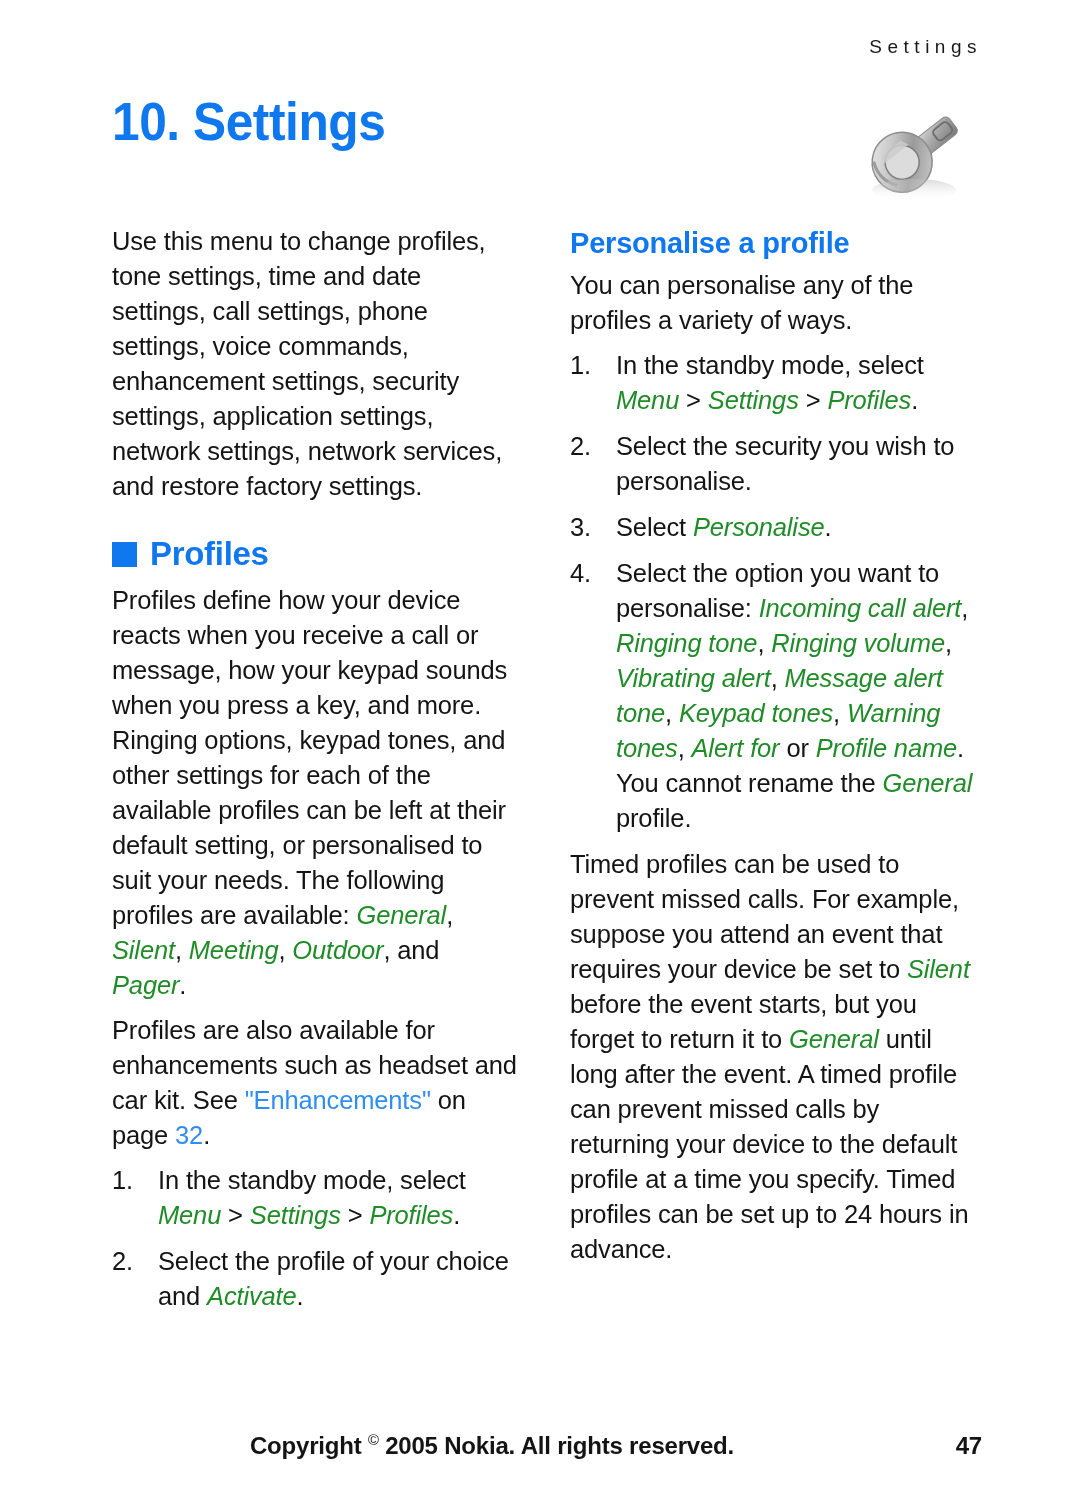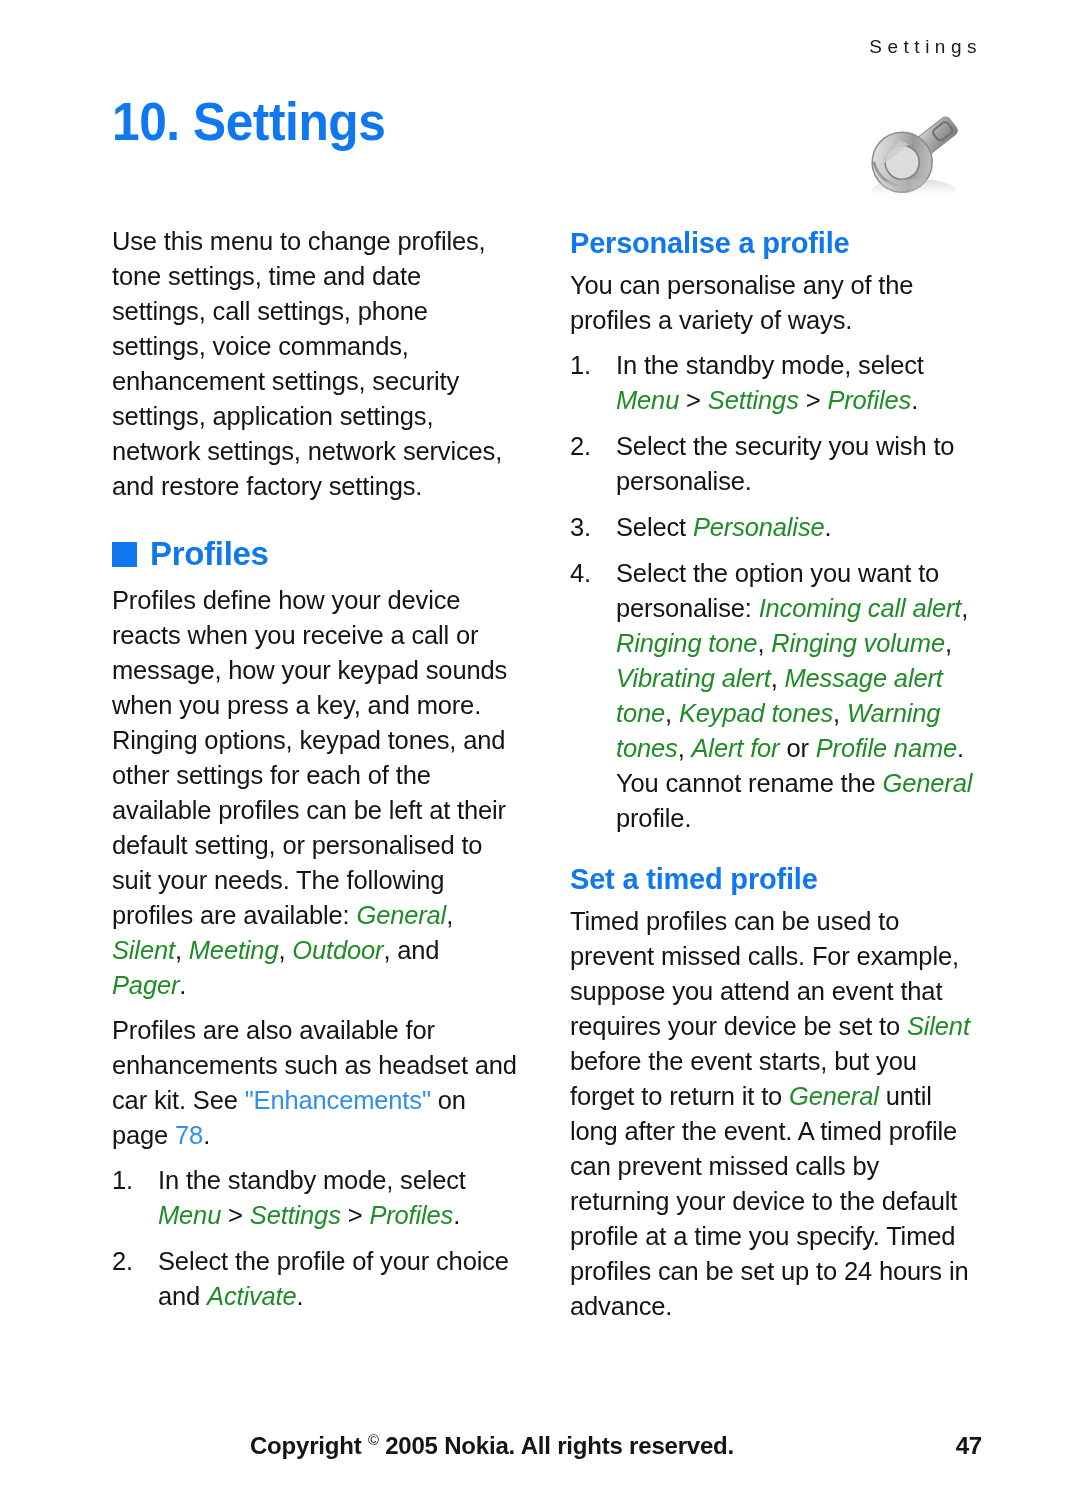--- a/index.html
+++ b/index.html
@@ -216,21 +216,21 @@
 
     <p>Use this menu to change profiles, tone settings, time and date settings, call settings, phone settings, voice commands, enhancement settings, security settings, application settings, network settings, network services, and restore factory settings.</p>
 
     <div class="h-section">
       <span class="bullet-square"></span>
       <span>Profiles</span>
     </div>
 
     <p><span>Profiles define how your device reacts when you receive a call or message, how your keypad sounds when you press a key, and more. Ringing options, keypad tones, and other settings for each of the available profiles can be left at their default setting, or personalised to suit your needs. The following profiles are available: </span><span class="ui">General</span><span>, </span><span class="ui">Silent</span><span>, </span><span class="ui">Meeting</span><span>, </span><span class="ui">Outdoor</span><span>, and </span><span class="ui">Pager</span><span>.</span></p>
 
-    <p><span>Profiles are also available for enhancements such as headset and car kit. See </span><span class="xref">"Enhancements"</span><span> on page </span><span class="xref">78</span><span>.</span></p>
+    <p><span>Profiles are also available for enhancements such as headset and car kit. See </span><span class="xref">"Enhancements"</span><span> on page </span><span class="xref">32</span><span>.</span></p>
 
     <ol class="steps">
       <li>
         <span class="num">1.</span><span>In the standby mode, select </span><span class="ui">Menu</span><span> &gt; </span><span class="ui">Settings</span><span> &gt; </span><span class="ui">Profiles</span><span>.</span>
       </li>
       <li>
         <span class="num">2.</span><span>Select the profile of your choice and </span><span class="ui">Activate</span><span>.</span>
       </li>
     </ol>
 
@@ -250,21 +250,20 @@
         <span class="num">2.</span><span>Select the security you wish to personalise.</span>
       </li>
       <li>
         <span class="num">3.</span><span>Select </span><span class="ui">Personalise</span><span>.</span>
       </li>
       <li>
         <span class="num">4.</span><span>Select the option you want to personalise: </span><span class="ui">Incoming call alert</span><span>, </span><span class="ui">Ringing tone</span><span>, </span><span class="ui">Ringing volume</span><span>, </span><span class="ui">Vibrating alert</span><span>, </span><span class="ui">Message alert tone</span><span>, </span><span class="ui">Keypad tones</span><span>, </span><span class="ui">Warning tones</span><span>, </span><span class="ui">Alert for</span><span> or </span><span class="ui">Profile name</span><span>. You cannot rename the </span><span class="ui">General</span><span> profile.</span>
       </li>
     </ol>
 
-    <div class="h-sub" style="margin-top:24px;">Set a timed profile</div>
 
     <p><span>Timed profiles can be used to prevent missed calls. For example, suppose you attend an event that requires your device be set to </span><span class="ui">Silent</span><span> before the event starts, but you forget to return it to </span><span class="ui">General</span><span> until long after the event. A timed profile can prevent missed calls by returning your device to the default profile at a time you specify. Timed profiles can be set up to 24 hours in advance.</span></p>
 
   </div>
 
   <div class="footer">
     <div class="copyright"><span>Copyright </span><sup>©</sup><span> 2005 Nokia. All rights reserved.</span></div>
     <div class="page-number">47</div>
   </div>
 

